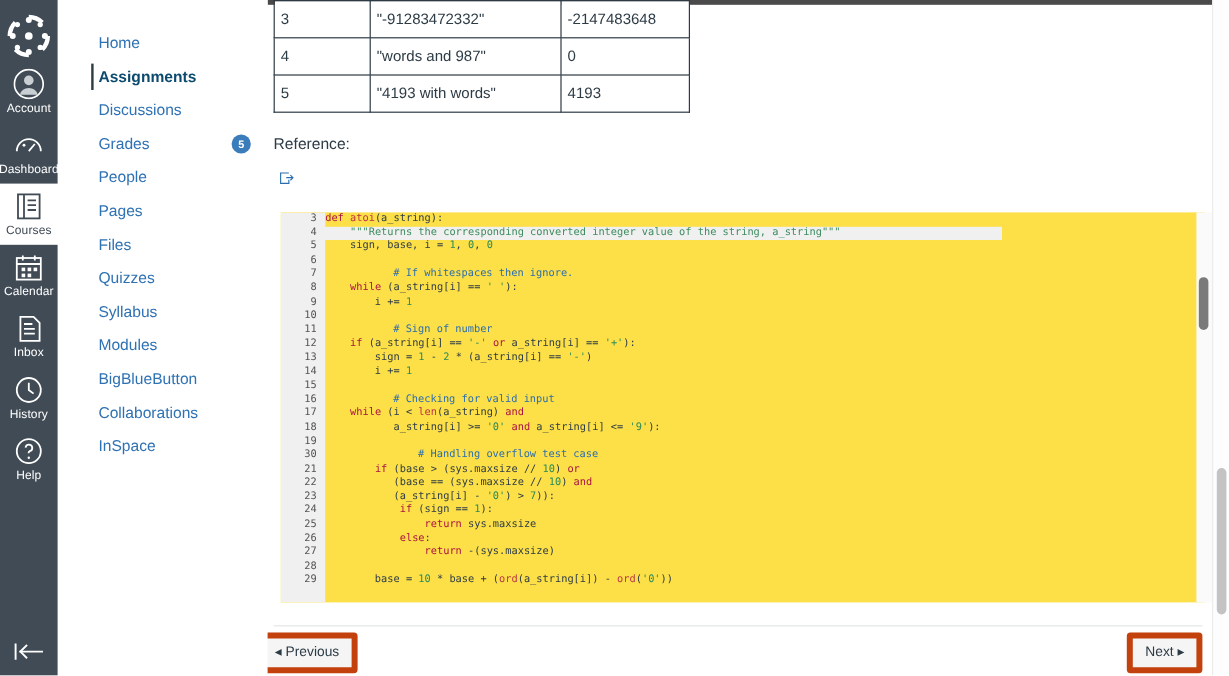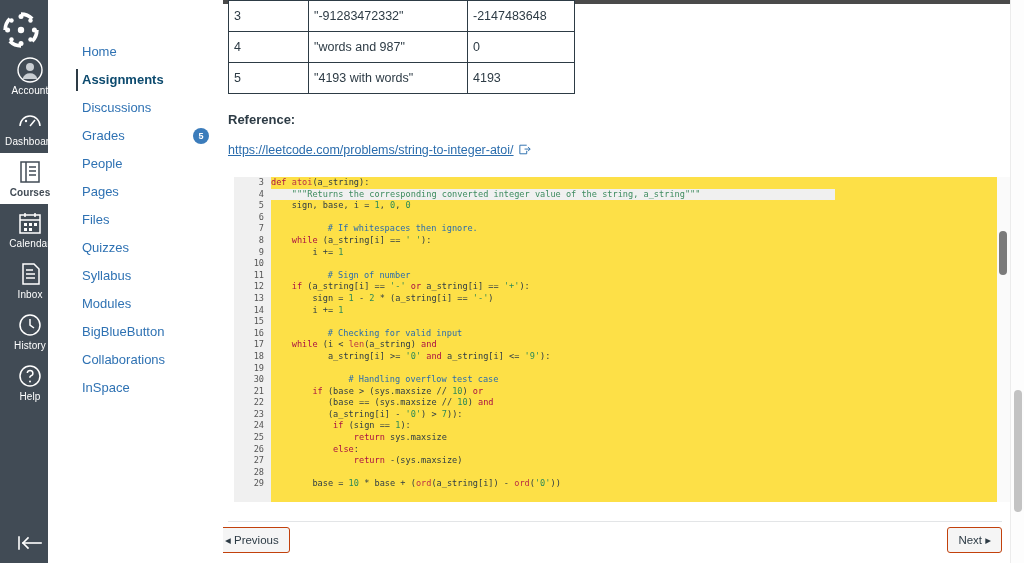--- a/index.html
+++ b/index.html
@@ -9,42 +9,42 @@
     overflow: hidden;
     background: #ffffff;
     font-family: "Liberation Sans", sans-serif;
   }
   #app { position: relative; width: 1024px; height: 563px; overflow: hidden; }
 
   
   .globalnav {
     position: absolute; left: 0; top: 0; width: 48px; height: 563px;
     background: #414b55; color: #fff;
-    display: flex; flex-direction: column; align-items: flex-start;
+    display: flex; flex-direction: column; align-items: center;
   }
   .gn-logo { margin-top: 9px; width: 42px; height: 42px; }
   .gn-item {
     width: 60px; padding: 6px 0 5px 0;
     display: flex; flex-direction: column; align-items: center; justify-content: center;
     cursor: pointer;
   }
   .gn-item .gn-ico { width: 26px; height: 26px; display:block; }
   .gn-item .gn-lbl {
     font-size: 10px; line-height: 12px; margin-top: 2px;
     color: #ffffff; letter-spacing: .1px; white-space: nowrap;
   }
   .gn-item.active { background: #ffffff; }
-  .gn-item.active .gn-lbl { color: #414b55; font-weight: bold; }
+  .gn-item.active .gn-lbl { color: #414b55; }
   .gn-spacer { flex: 1 1 auto; }
   .gn-collapse { width: 60px; height: 40px; display:flex; align-items:center; justify-content:center; cursor:pointer; }
 
   
   .coursenav {
     position: absolute; left: 60px; top: 0; width: 163px; height: 399px;
-    background: #ffffff; padding-top: 22px; margin-top: 16px;
+    background: #ffffff; padding-top: 22px;
   }
   .cn-item {
     position: relative;
     padding: 6px 12px 6px 22px;
     font-size: 13px; line-height: 16px;
     color: #2f72b3; cursor: pointer; white-space: nowrap;
   }
   .cn-item.active { color: #0c4a6e; font-weight: bold; }
   .cn-item.active::before {
     content: ""; position: absolute; left: 16px; top: 3px; bottom: 3px;
@@ -74,21 +74,21 @@
     vertical-align: middle;
     background: #fff;
   }
   .tbl td.c1 { width: 80px; }
   .tbl td.c2 { width: 159px; }
   .tbl td.c3 { width: 107px; }
   .tbl tr.faint td { border-top-color: #e8e8e8; }
 
   .ref-head {
     position: absolute; left: 5px; top: 112px;
-    font-size: 13px; font-weight: bold; color: #2d3b45;
+    font-size: 13px; font-weight: normal; color: #2d3b45;
   }
   .ref-link-row { position: absolute; left: 5px; top: 141px; display:flex; align-items:center; }
   .ref-link {
     font-size: 12.5px; color: #2b6dad; text-decoration: underline; cursor: pointer;
   }
   .ext-ico { margin-left: 5px; display:inline-block; }
 
   
   .codewrap {
     position: absolute; left: 11px; top: 177px;
@@ -128,21 +128,21 @@
   }
   .code-vscroll .thumb {
     position: absolute; left: 2px; top: 54px; width: 8px; height: 44px;
     background: #7a7a7a; border-radius: 4px;
   }
 
   
   .footer-rule { position:absolute; left: 5px; right: 8px; top: 521px; height:1px; background:#e3e5e7; }
   .btn {
     position: absolute; top: 527px;
-    border: 1px solid #c2410c; border-radius: 3px;
+    border: 5px solid #c2410c; border-radius: 3px;
     background: #f5f5f5; color: #2d3b45;
     font-size: 11.5px; line-height: 14px;
     padding: 5px 10px; cursor: pointer; white-space: nowrap;
   }
   .btn-prev { left: -9px; }
   .btn-next { right: 8px; }
 
   
   .page-scroll {
     position: absolute; right: 0; top: 0; width: 14px; height: 563px;
@@ -309,21 +309,20 @@
         <td class="c1">5</td>
         <td class="c2">"4193 with words"</td>
         <td class="c3">4193</td>
       </tr>
     </tbody>
       </table>
 
     <div class="ref-head">Reference:</div>
 
     <div class="ref-link-row">
-      <span class="ref-link">https://leetcode.com/problems/string-to-integer-atoi/</span>
       <span class="ext-ico">
         <svg viewBox="0 0 14 12" width="12" height="11" fill="none" stroke="#2b6dad" stroke-width="1.1">
           <path d="M9 1H1v10h8V7.5"></path>
             <path d="M6.5 5.5L13 5.5"></path>
             <path d="M10.5 3l2.5 2.5-2.5 2.5"></path>
         </svg>
       </span>
     </div>
 
     <div class="codewrap">

